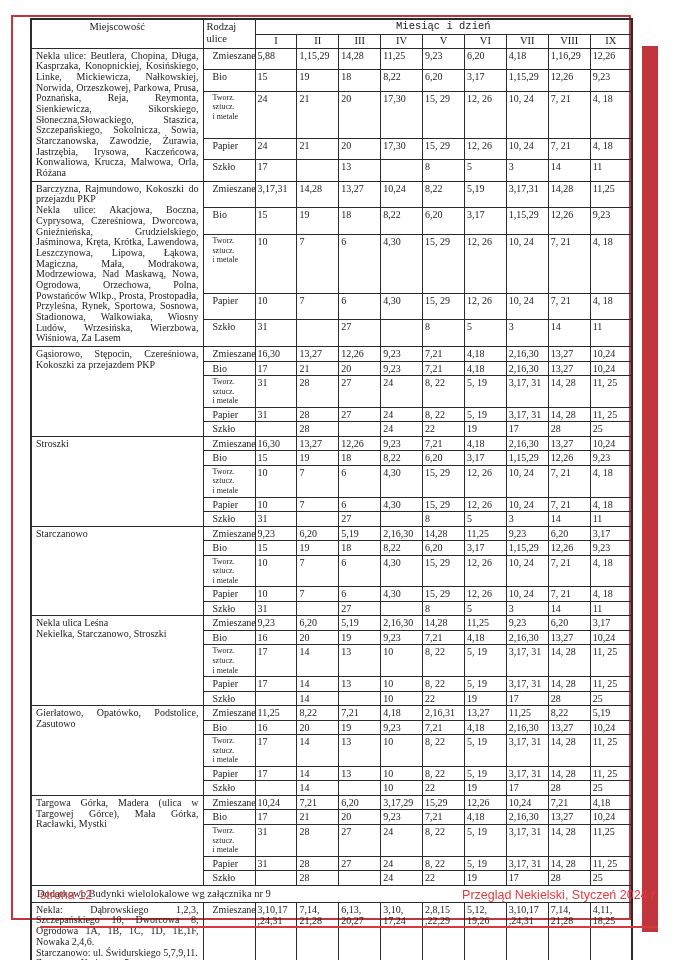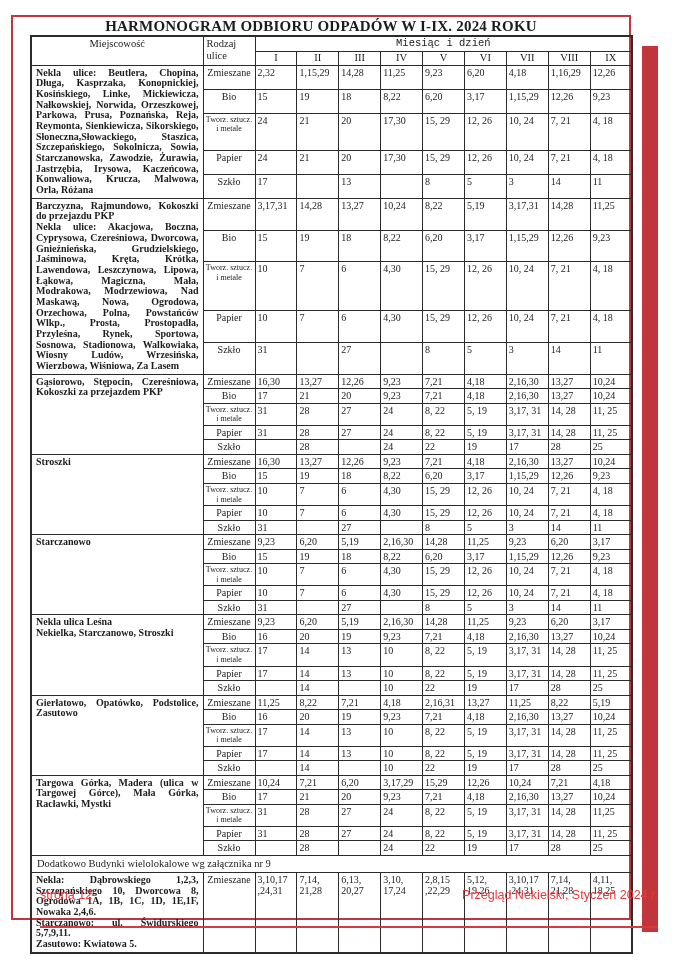--- a/index.html
+++ b/index.html
@@ -28,44 +28,42 @@
   }
   .sched th, .sched td { border:1px solid #2b2b2b; vertical-align:top; }
   .sched th { font-weight:normal; }
   th.loc-h { text-align:center; font-size:10.5px; padding:1px 4px; }
   th.type-h { text-align:left; font-size:10.5px; padding:1px 3px; line-height:1.1; }
   th.months-h { text-align:center; font-size:10.5px; height:15px; padding:0 0;font-family:Liberation Mono, monospace; }
   th.month-h { text-align:center; font-size:10.5px; height:14px; padding:0 2px; }
   td.loc {
     font-size:10px; line-height:1.07; padding:2px 4px; text-align:justify;
     white-space:pre-line;
-    font-weight:bold;
-  }
-  td.wtype { font-size:10px; line-height:1.15; padding:1px 1px; white-space:pre-line;text-align:center; }
+  }
+  td.wtype { font-size:10px; line-height:1.15; padding:1px 9px; white-space:pre-line; }
   td.wtype.small { font-size:8px; line-height:1.2; }
   td.val { font-size:10px; line-height:1.1; padding:1px 2px; height:14px; white-space:pre-line; }
   td.note { font-size:10.5px; padding:2px 5px; height:17px; }
   .footer-sep {
     position:absolute; left:40px; top:926px; width:618px; height:0;
     border-top:2px solid #d8393e;
   }
   .footer {
     position:absolute; left:40px; top:888px; width:618px;
     display:flex; justify-content:space-between;
     font-family:"Liberation Sans", sans-serif; font-size:12.5px; color:#e23b3e;
   }
 </style>
 </head>
 <body>
 
 <div class="page-frame"></div>
 <div class="red-bar"></div>
 
 <div class="content">
-  <div class="title">HARMONOGRAM ODBIORU ODPADÓW W I-IX. 2024 ROKU</div>
 
   <table class="sched">
     <colgroup>
       <col style="width:172px">
       <col style="width:52px">
       <col style="width:41.9px">
         <col style="width:41.9px">
         <col style="width:41.9px">
       <col style="width:41.9px">
         <col style="width:41.9px">
@@ -89,21 +87,21 @@
           <th class="month-h">VI</th>
           <th class="month-h">VII</th>
           <th class="month-h">VIII</th>
           <th class="month-h">IX</th>
         </tr>
     </thead>
     <tbody>
         <tr>
           <td rowspan="5" class="loc">Nekla ulice: Beutlera, Chopina, Długa, Kasprzaka, Konopnickiej, Kosińskiego, Linke, Mickiewicza, Nałkowskiej, Norwida, Orzeszkowej, Parkowa, Prusa, Poznańska, Reja, Reymonta, Sienkiewicza, Sikorskiego, Słoneczna,Słowackiego, Staszica, Szczepańskiego, Sokolnicza, Sowia, Starczanowska, Zawodzie, Żurawia, Jastrzębia, Irysowa, Kaczeńcowa, Konwaliowa, Krucza, Malwowa, Orla, Różana</td>
           <td class="wtype">Zmieszane</td>
-          <td class="val">2,32</td>
+          <td class="val">5,88</td>
           <td class="val">1,15,29</td>
           <td class="val">14,28</td>
           <td class="val">11,25</td>
           <td class="val">9,23</td>
           <td class="val">6,20</td>
           <td class="val">4,18</td>
           <td class="val">1,16,29</td>
           <td class="val">12,26</td>
         </tr>
         <tr>

